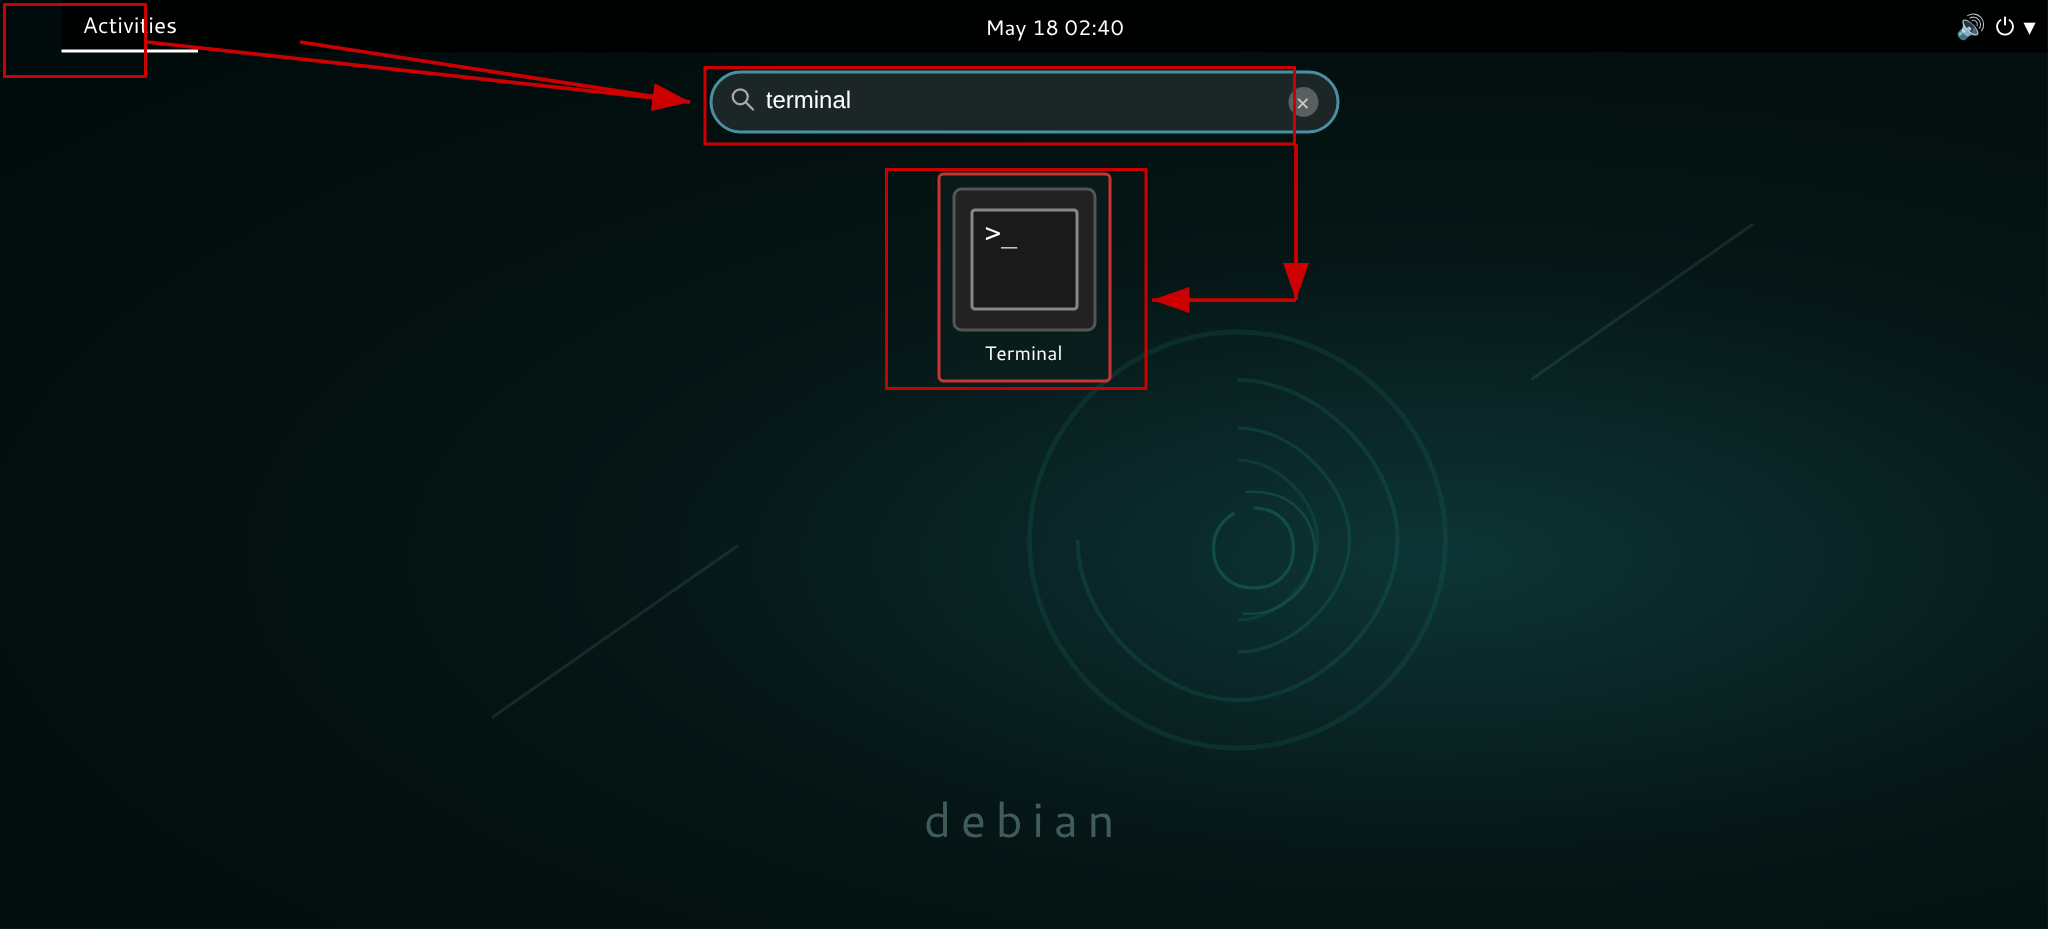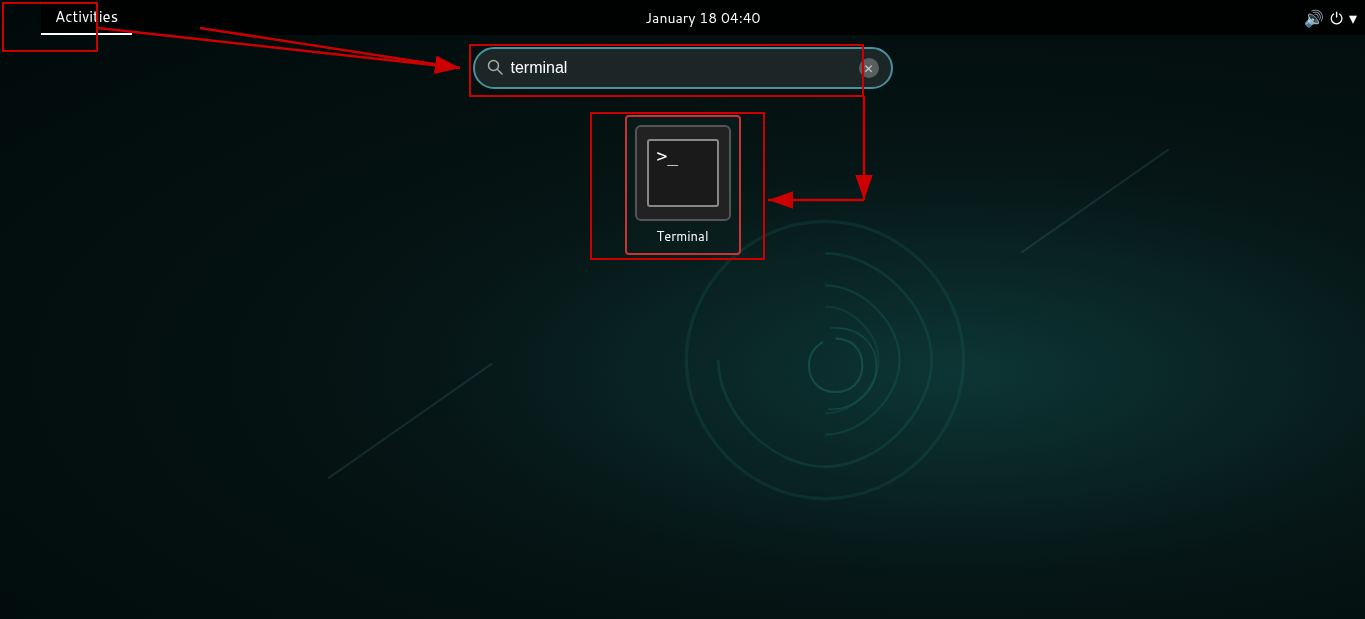--- a/index.html
+++ b/index.html
@@ -285,28 +285,29 @@
     <path d="M150 80 C185 80, 220 115, 220 150 C220 185, 185 220, 150 220" stroke="#20a090" stroke-width="2" fill="none" opacity="0.5"></path>
     <path d="M150 100 C175 100, 200 125, 200 150 C200 175, 175 200, 150 200" stroke="#20a090" stroke-width="2" fill="none" opacity="0.4"></path>
 
     <path d="M160 130 C175 130, 185 140, 185 155 C185 170, 175 180, 160 180 C145 180, 135 170, 135 155 C135 145, 140 138, 148 133" stroke="#30c0b0" stroke-width="2" fill="none" opacity="0.6"></path>
     <path d="M155 120 C185 118, 200 138, 198 160 C196 182, 175 198, 153 196" stroke="#30c0b0" stroke-width="1.5" fill="none" opacity="0.5"></path>
   </svg>
 
   <div class="diag-line1"></div>
   <div class="diag-line2"></div>
 
+  <div class="debian-label">debian</div>
 </div>
 
 <div class="topbar">
   <div class="topbar-left">
     <div class="activities-btn">Activities</div>
   </div>
   <div class="topbar-center">
-    <span>January 18  04:40</span>
+    <span>May 18  02:40</span>
   </div>
   <div class="topbar-right">
     <span>🔊</span>
     <span>⏻</span>
     <span>▾</span>
   </div>
 </div>
 
 <div class="search-container">
   <div class="search-bar">

